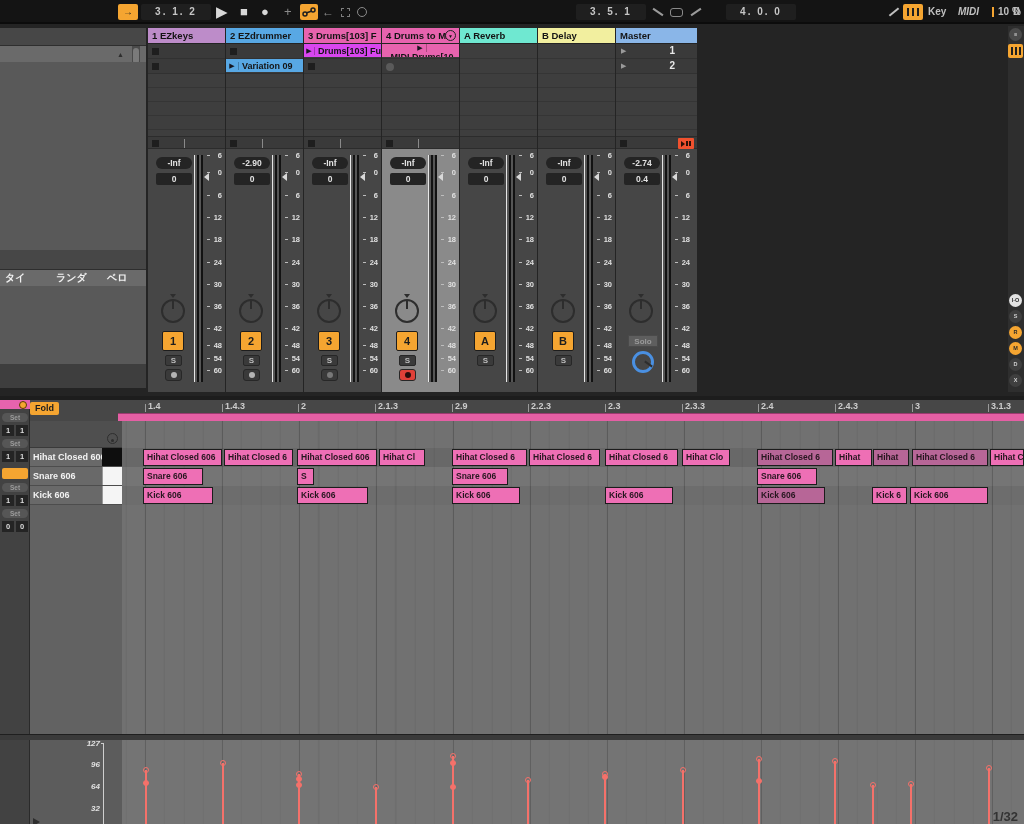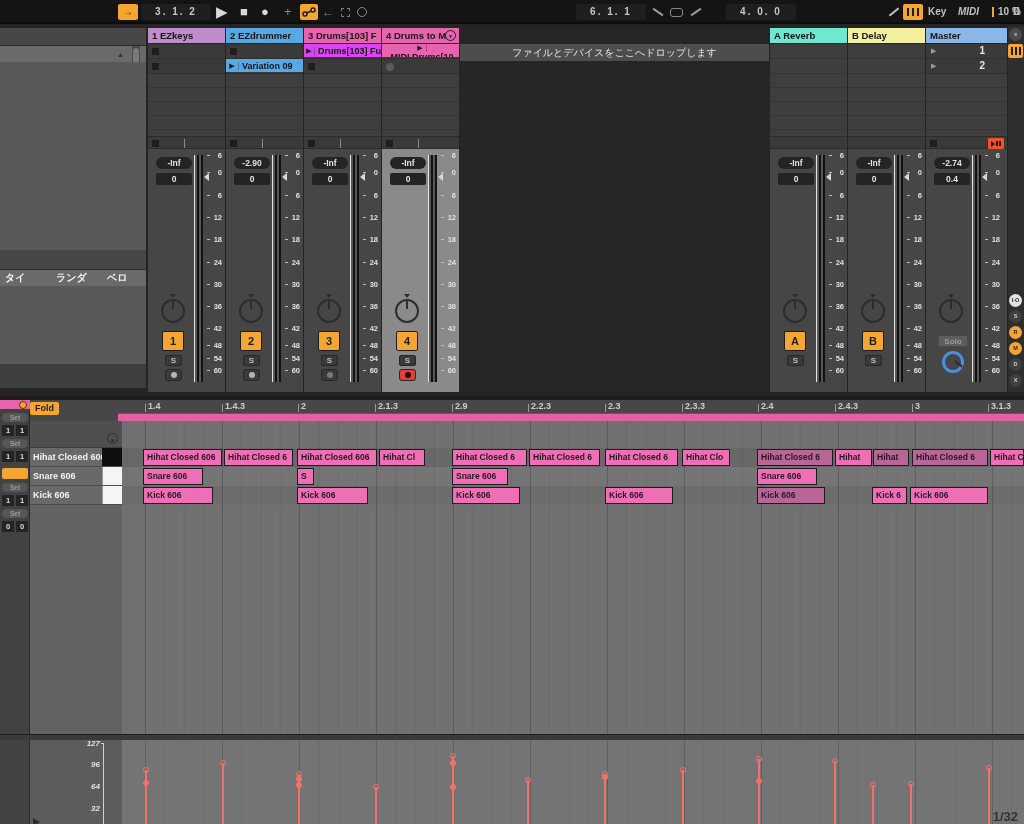--- a/index.html
+++ b/index.html
@@ -188,21 +188,21 @@
     <div class="tbtn-orange" style="left:300px;width:18px;">
       <svg width="14" height="10" viewBox="0 0 14 10" style="margin-top:3px">
         <circle cx="3" cy="7" r="2" fill="none" stroke="#1f1f1f" stroke-width="1.5"></circle>
         <circle cx="11" cy="3" r="2" fill="none" stroke="#1f1f1f" stroke-width="1.5"></circle>
         <line x1="4" y1="6" x2="10" y2="4" stroke="#1f1f1f" stroke-width="1.5"></line>
       </svg>
     </div>
     <div class="tglyph tglyph-dim" style="left:322px;font-size:12px;">←</div>
     <div class="mini-dashed" style="left:341px;"></div>
     <div class="mini-circle" style="left:357px;"></div>
-    <div class="tbox" style="left:576px;width:70px;">6. 1. 1</div>
+    <div class="tbox" style="left:576px;width:70px;">3. 5. 1</div>
     <div class="diag" style="left:652px;top:11px;transform:rotate(35deg);"></div>
     <div class="mini-rect" style="left:670px;"></div>
     <div class="diag" style="left:690px;top:11px;transform:rotate(-35deg);"></div>
     <div class="tbox" style="left:726px;width:70px;">4. 0. 0</div>
     <div class="pencil"></div>
     <div id="tkeys">
       <i style="left:4px;"></i>
         <i style="left:9px;"></i>
         <i style="left:14px;"></i>
     </div>
@@ -471,23 +471,20 @@
             <span style="top: 217px;">60</span>
             <i style="top: 221px;"></i>
           </div>
           <div class="knob"></div>
           <div class="activ">4</div>
           <div class="sbtn">S</div>
           <div class="armbtn armed">
             <i></i>
           </div>
         </div>
-      </div>
-      <div id="dropzone">
-        <div id="drop-band">ファイルとデバイスをここへドロップします</div>
       </div>
       <div class="tcol" style="width: 78px;">
         <div class="t-header" style="background: rgb(111, 232, 209);">A Reverb</div>
         <div class="erow" style="height: 15px;"></div>
         <div class="erow" style="height: 15px;"></div>
         <div class="erow" style="height: 14px;"></div>
         <div class="erow" style="height: 14px;"></div>
         <div class="erow" style="height: 14px;"></div>
         <div class="erow" style="height: 14px;"></div>
         <div class="stoprow"></div>

